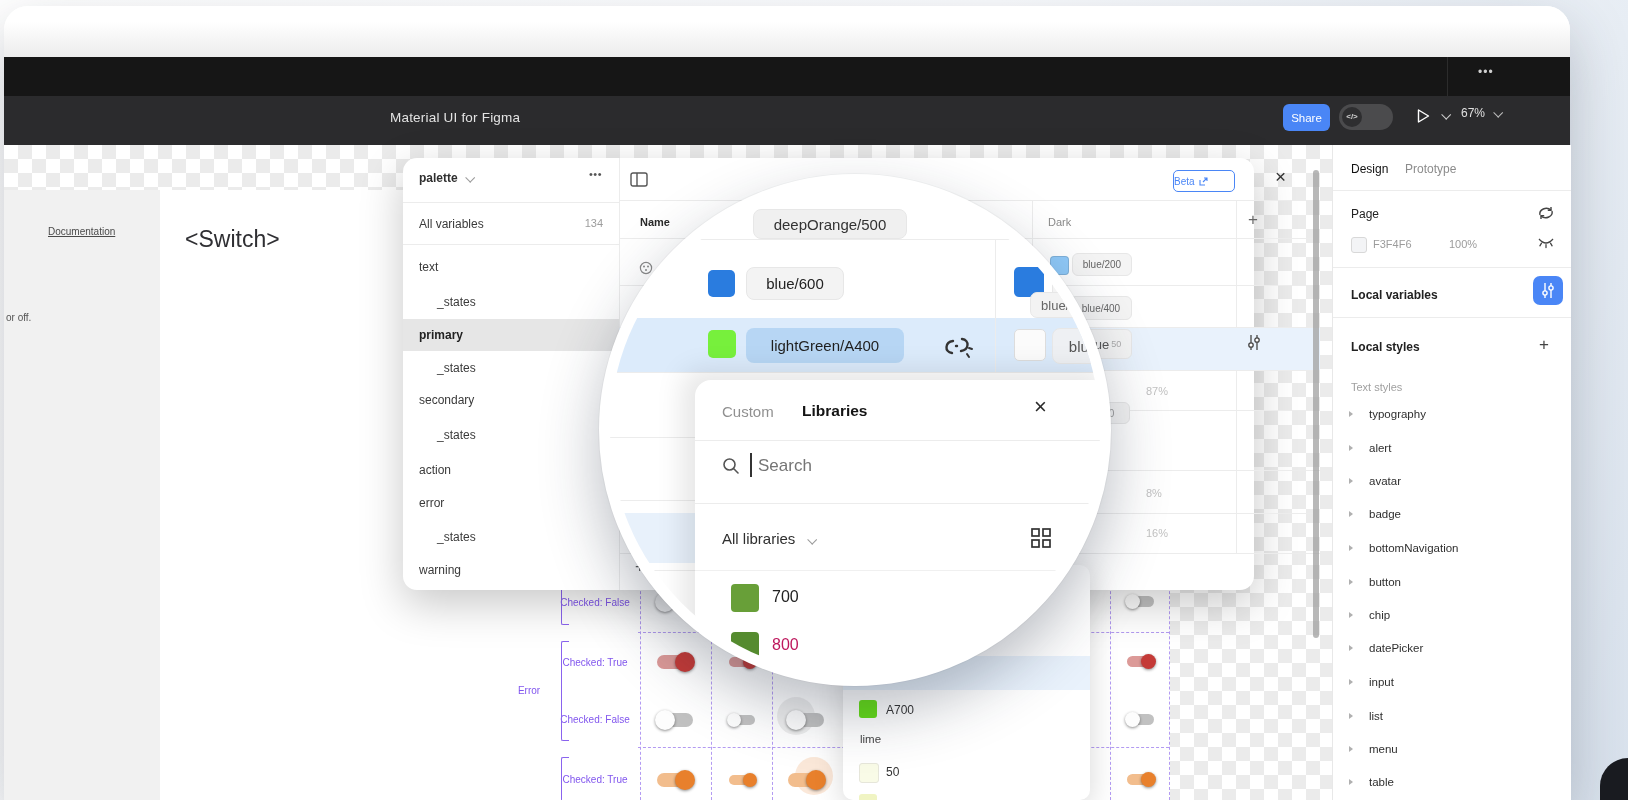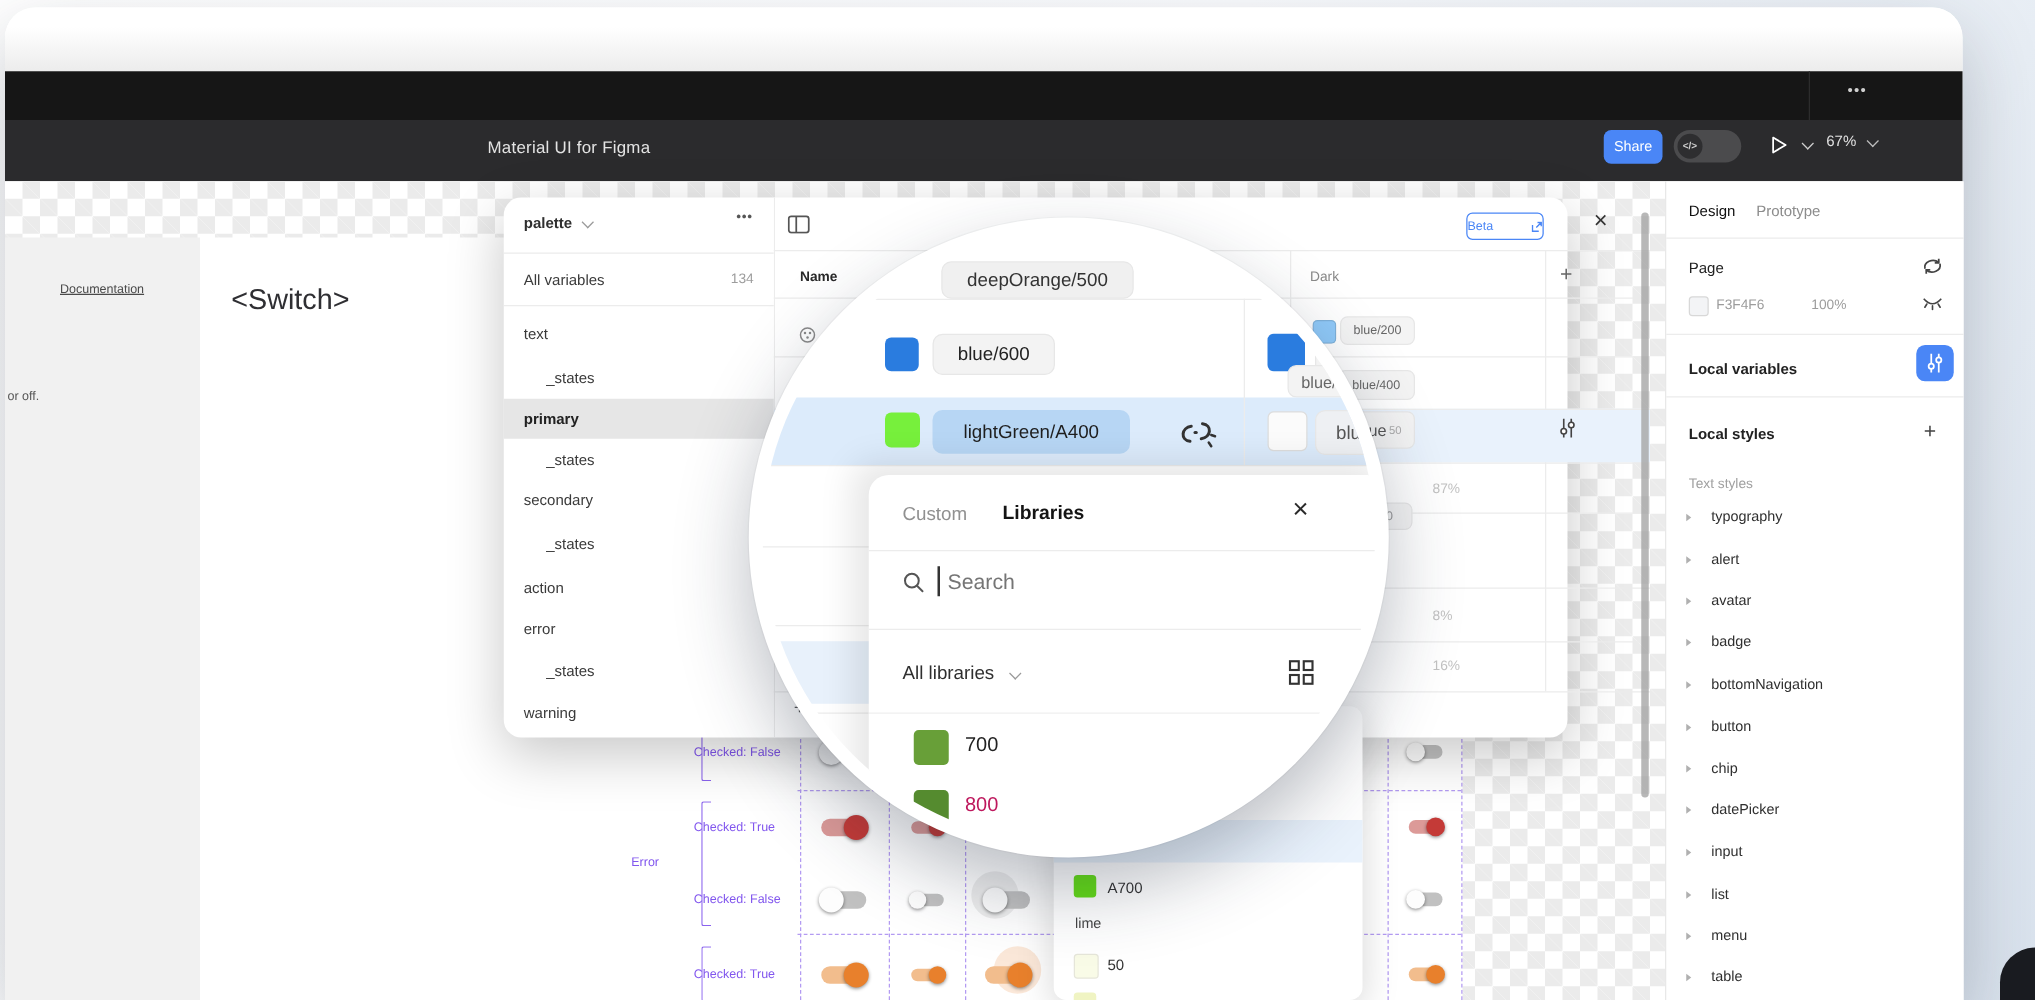--- a/index.html
+++ b/index.html
@@ -22,21 +22,21 @@
   .chev{display:inline-block;width:6px;height:6px;border-right:1.4px solid currentColor;
         border-bottom:1.4px solid currentColor;transform:rotate(45deg) translateY(-1px)}
   .canvas{left:4px;top:145px;width:1328px;height:655px;background-color:#fff;
     background-image:linear-gradient(45deg,#ebebeb 25%,transparent 25%,transparent 75%,#ebebeb 75%),
                      linear-gradient(45deg,#ebebeb 25%,transparent 25%,transparent 75%,#ebebeb 75%);
     background-size:28px 28px;background-position:0 0,14px 14px}
   .docpanel{left:4px;top:190px;width:156px;height:610px;background:#f1f1f1}
   .artboard{left:160px;top:190px;width:1010px;height:610px;background:#ffffff}
   .dash-v{border-left:1px dashed #b39bf2}
   .dash-h{border-top:1px dashed #b39bf2}
-  .plabel{color:#8257ee;font-size:10px;text-align:left}
+  .plabel{color:#8257ee;font-size:10px;text-align:center}
   .bracket{border-left:1.6px solid #8a63ee;border-top:1.6px solid #8a63ee;border-bottom:1.6px solid #8a63ee;width:7px;border-radius:2px 0 0 2px}
   .sw{position:absolute;border-radius:8px}
   .sw .knob{position:absolute;border-radius:50%;box-shadow:0 1px 3px rgba(0,0,0,.45)}
   .halo{position:absolute;border-radius:50%}
   .modal{left:403px;top:158px;width:851px;height:432px;background:#fff;border-radius:14px;
          box-shadow:0 14px 44px rgba(0,0,0,.22)}
   .mdiv{background:#ececec;height:1px}
   .mvline{background:#ececec;width:1px}
   .navitem{font-size:12px;color:#3a3a3a;height:16px;line-height:16px}
   .chip{position:absolute;background:#f4f4f4;border:1px solid #e7e7e7;border-radius:6px;color:#666;
@@ -190,21 +190,21 @@
     <div class="a navitem" style="left:16px;top:304px">action</div>
     <div class="a navitem" style="left:16px;top:337px">error</div>
     <div class="a navitem" style="left:34px;top:371px">_states</div>
     <div class="a navitem" style="left:16px;top:404px">warning</div>
   </div>
 
   <svg class="a" width="18" height="15" viewBox="0 0 18 15" style="left:227px;top:14px">
     <rect x="1" y="1" width="16" height="13" rx="2" fill="none" stroke="#555" stroke-width="1.4"></rect>
     <line x1="7" y1="1" x2="7" y2="14" stroke="#555" stroke-width="1.4"></line>
   </svg>
-  <div class="a" style="left:770px;top:12px;width:60px;height:20px;border:1px solid #4a86f6;border-radius:5px;color:#4a86f6;font-size:10px;display:flex;align-items:center;justify-content:space-between;gap:4px">
+  <div class="a" style="left:770px;top:12px;width:60px;height:20px;border:1px solid #4a86f6;border-radius:5px;color:#4a86f6;font-size:10px;display:flex;align-items:center;justify-content:flex-start;gap:4px">
     <span>Beta</span>
     <svg width="9" height="9" viewBox="0 0 9 9">
       <path d="M1 3 v5 h5 M4 5 L8 1 M5 1 h3 v3" fill="none" stroke="#4a86f6" stroke-width="1.1"></path>
     </svg>
   </div>
   <div class="a" style="left:872px;top:8px;font-size:19px;color:#333">×</div>
   <div class="a mdiv" style="left:216px;top:42px;width:701px"></div>
 
   <div class="a" style="left:237px;top:58px;font-size:11px;font-weight:bold;color:#2a2a2a">Name</div>
   <div class="a" style="left:645px;top:58px;font-size:11px;color:#8a8a8a">Dark</div>

